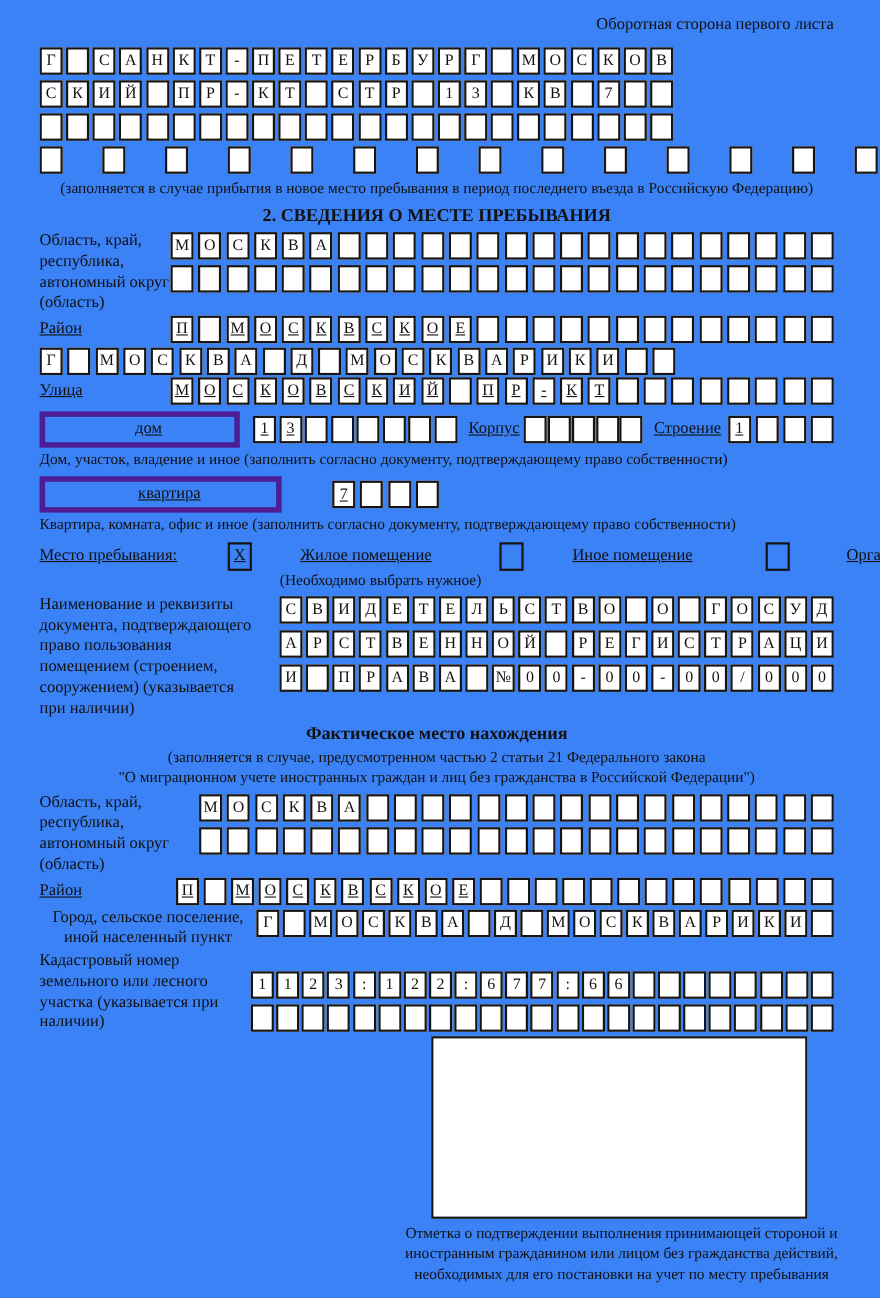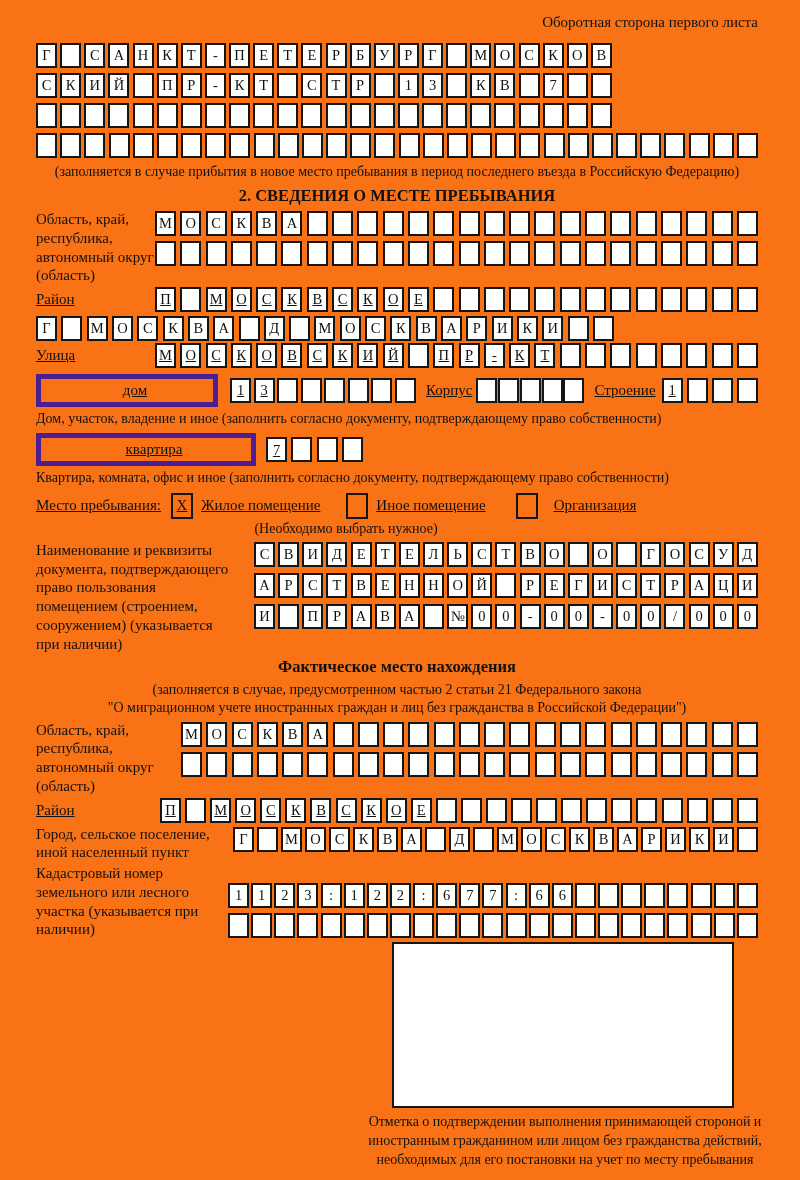--- a/index.html
+++ b/index.html
@@ -1,18 +1,18 @@
 <!DOCTYPE html>
 <html><head>
 <meta charset="utf-8">
 <style>
   html,body{margin:0;padding:0;background:#fff;}
   .page{
     width:800px;height:1180px;overflow:hidden;position:relative;
-    background:#f97316;color:#111;
+    background:#3b82f6;color:#111;
     font-family:"Liberation Serif","DejaVu Serif",serif;
     box-sizing:border-box;padding:14px 42px 0 36px;
   }
   .hdr-note{text-align:right;font-size:15px;margin-bottom:12px;}
   .frow{display:flex;align-items:flex-start;}
   .frow.center{align-items:center;text-decoration:underline;}
   .lbl{font-size:15px;line-height:1.25;flex:none;}
   .grids{flex:none;}
   .grid{display:flex;justify-content:space-between;margin-bottom:5px;}
   .grid:last-child{margin-bottom:0;}
@@ -25,21 +25,21 @@
     flex:none;height:23px;border:5px solid #4c1d95;
     display:flex;align-items:center;justify-content:center;font-size:15px;padding-left:16px;
   }
   .chk{
     flex:none;width:18px;height:22px;border:2px solid #151515;
     display:flex;align-items:center;justify-content:center;font-size:15px;
   }
   .note{font-size:14px;line-height:1.3;}
   .note.ctr{text-align:center;}
   .sec-title{text-align:center;font-weight:bold;font-size:16.5px;margin:5px 0 4px 0;}
-  .mt2{margin-top:2px;} .mt3{margin-top:3px;} .mt5{margin-top:5px;} .mt6{margin-top:6px;}
+  .mt2{margin-top:2px;} .mt3{margin-top:3px;} .mt5{margin-top:5px;gap:36px;} .mt6{margin-top:6px;}
   .stamp-box{border:2px solid #151515;background:#fff;}
 </style>
 </head>
 <body>
 
 <div class="page">
 
   <div class="hdr-note">Оборотная сторона первого листа</div>
 
   <div class="frow">
@@ -517,21 +517,21 @@
         <div class="cb"></div>
         <div class="cb"></div>
         <div class="cb"></div>
         <div class="cb"></div>
         <div class="cb"></div>
         <div class="cb"></div>
       </div>
   </div>
 
   <div class="frow mt2">
-    <div class="lbl" style="width:197px;">Город, сельское поселение, иной населенный пункт</div>
+    <div class="lbl" style="width:197px;text-align:center;">Город, сельское поселение, иной населенный пункт</div>
     <div class="grid" style="width:525px;margin-top:2px;">
         <div class="cb">Г</div>
         <div class="cb"></div>
         <div class="cb">М</div>
         <div class="cb">О</div>
         <div class="cb">С</div>
         <div class="cb">К</div>
         <div class="cb">В</div>
         <div class="cb">А</div>
         <div class="cb"></div>

